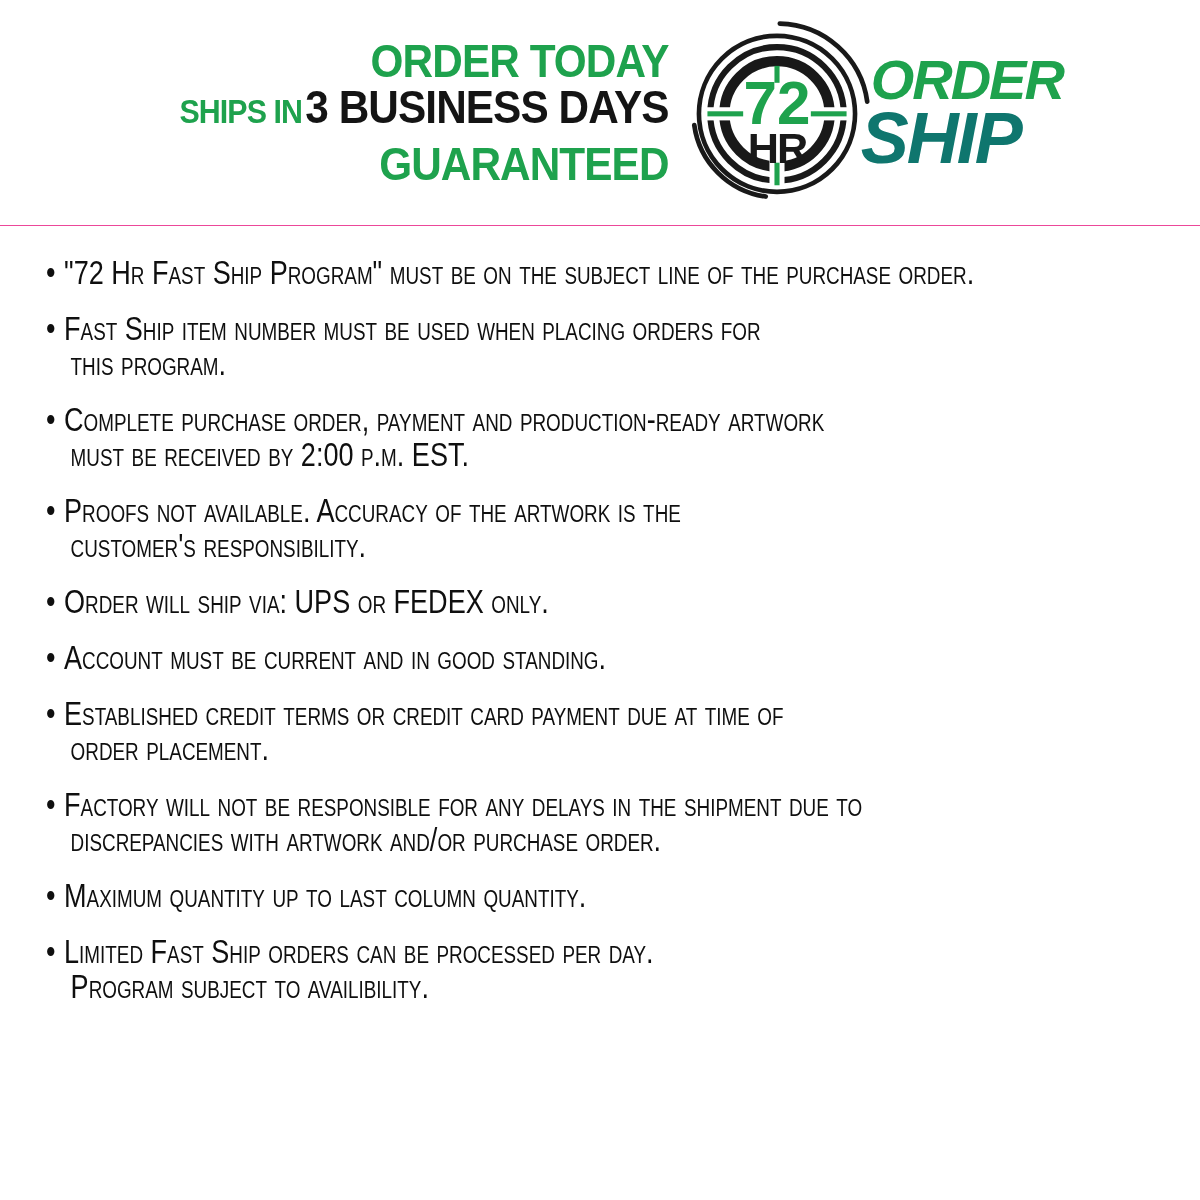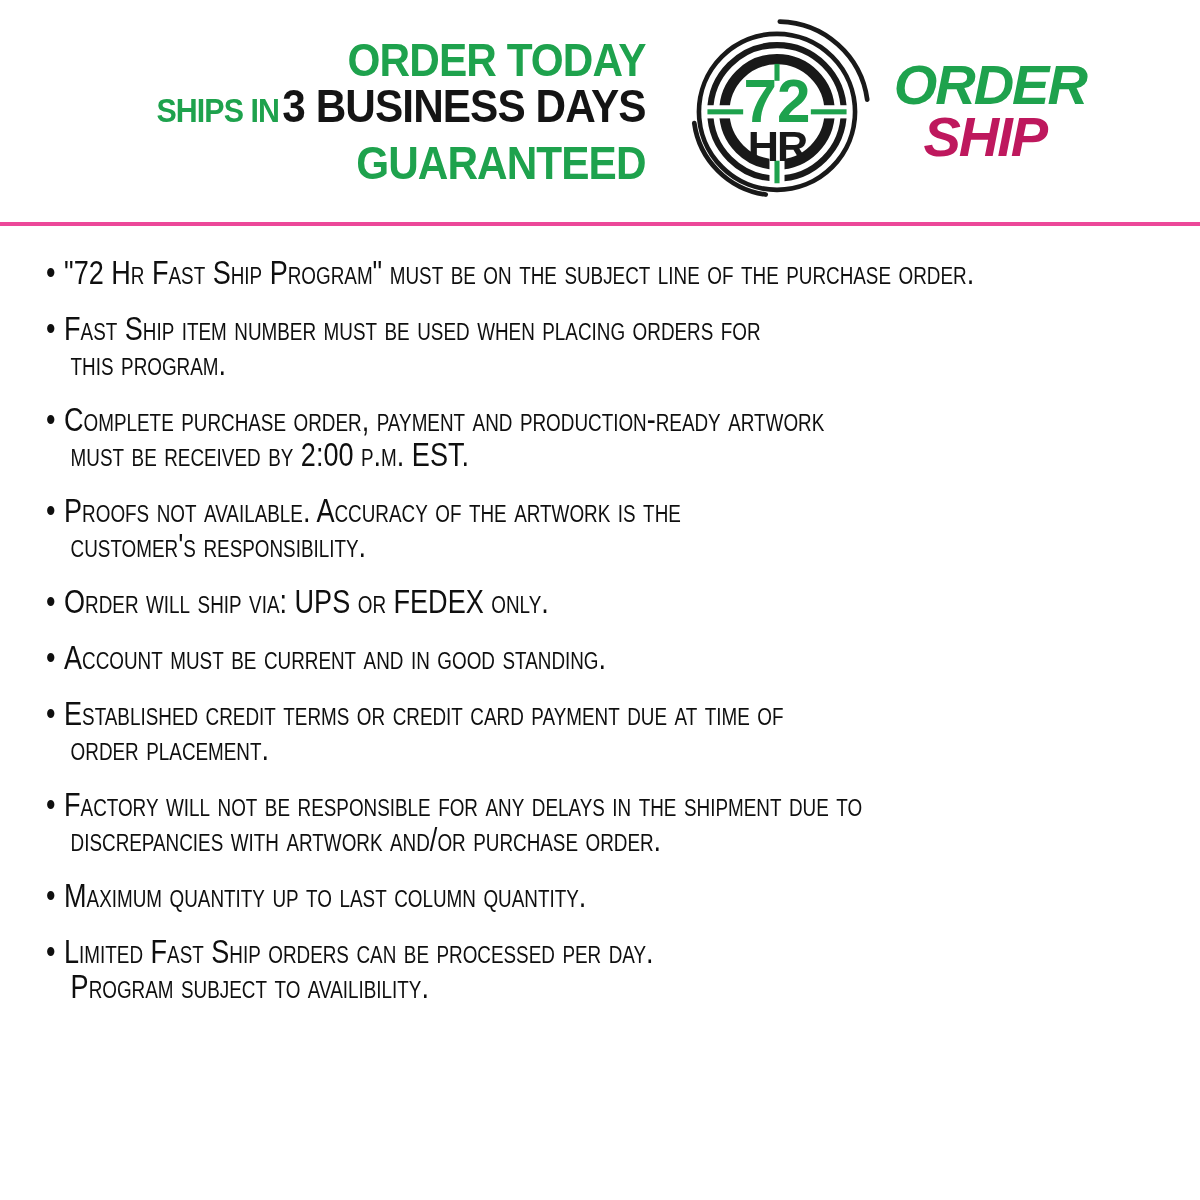--- a/index.html
+++ b/index.html
@@ -6,40 +6,39 @@
   html,body { background:#fff; }
   .page {
     position:relative; width:1200px; height:1200px; margin:0 auto;
     background:#ffffff; overflow:hidden;
     font-family:"Liberation Sans", sans-serif;
     color:#121212;
   }
   
   .header {
     height:226px; display:flex; align-items:center; justify-content:center;
-    border-bottom:4px solid #ec4899;
-    gap:23px;
+    border-bottom:1px solid #ec4899;
   }
   .promo {
     text-align:right; font-weight:800; line-height:46px;
     transform:scaleX(0.92); transform-origin:100% 50%;
     letter-spacing:-1px; white-space:nowrap;
   }
   .promo .green { color:#1EA24D; }
   .promo-line1 { font-size:46px; }
   .promo-ships { font-size:33px; }
   .promo-days  { font-size:46px; color:#141414; }
   .promo-line3 { font-size:46px; }
   .logo-wrap { margin:0 4px 0 14px; flex:0 0 auto; }
   .fastship {
     font-style:italic; font-weight:900; line-height:0.92;
     letter-spacing:-2px; margin-left:-14px; white-space:nowrap;
   }
   .fast { font-size:56px; color:#1EA24D; padding-left:10px; }
-  .ship { font-size:56px; color:#be185d;text-align:center; }
+  .ship { font-size:72px; color:#0f766e; }
   
   .terms {
     list-style:none; margin:29px 0 0 46px;
   }
   .term { margin-bottom:21px; }
   .line {
     display:block; white-space:nowrap;
     font-size:33px; line-height:35px;
     font-variant:small-caps;
     transform:scaleX(0.82); transform-origin:0 50%;

